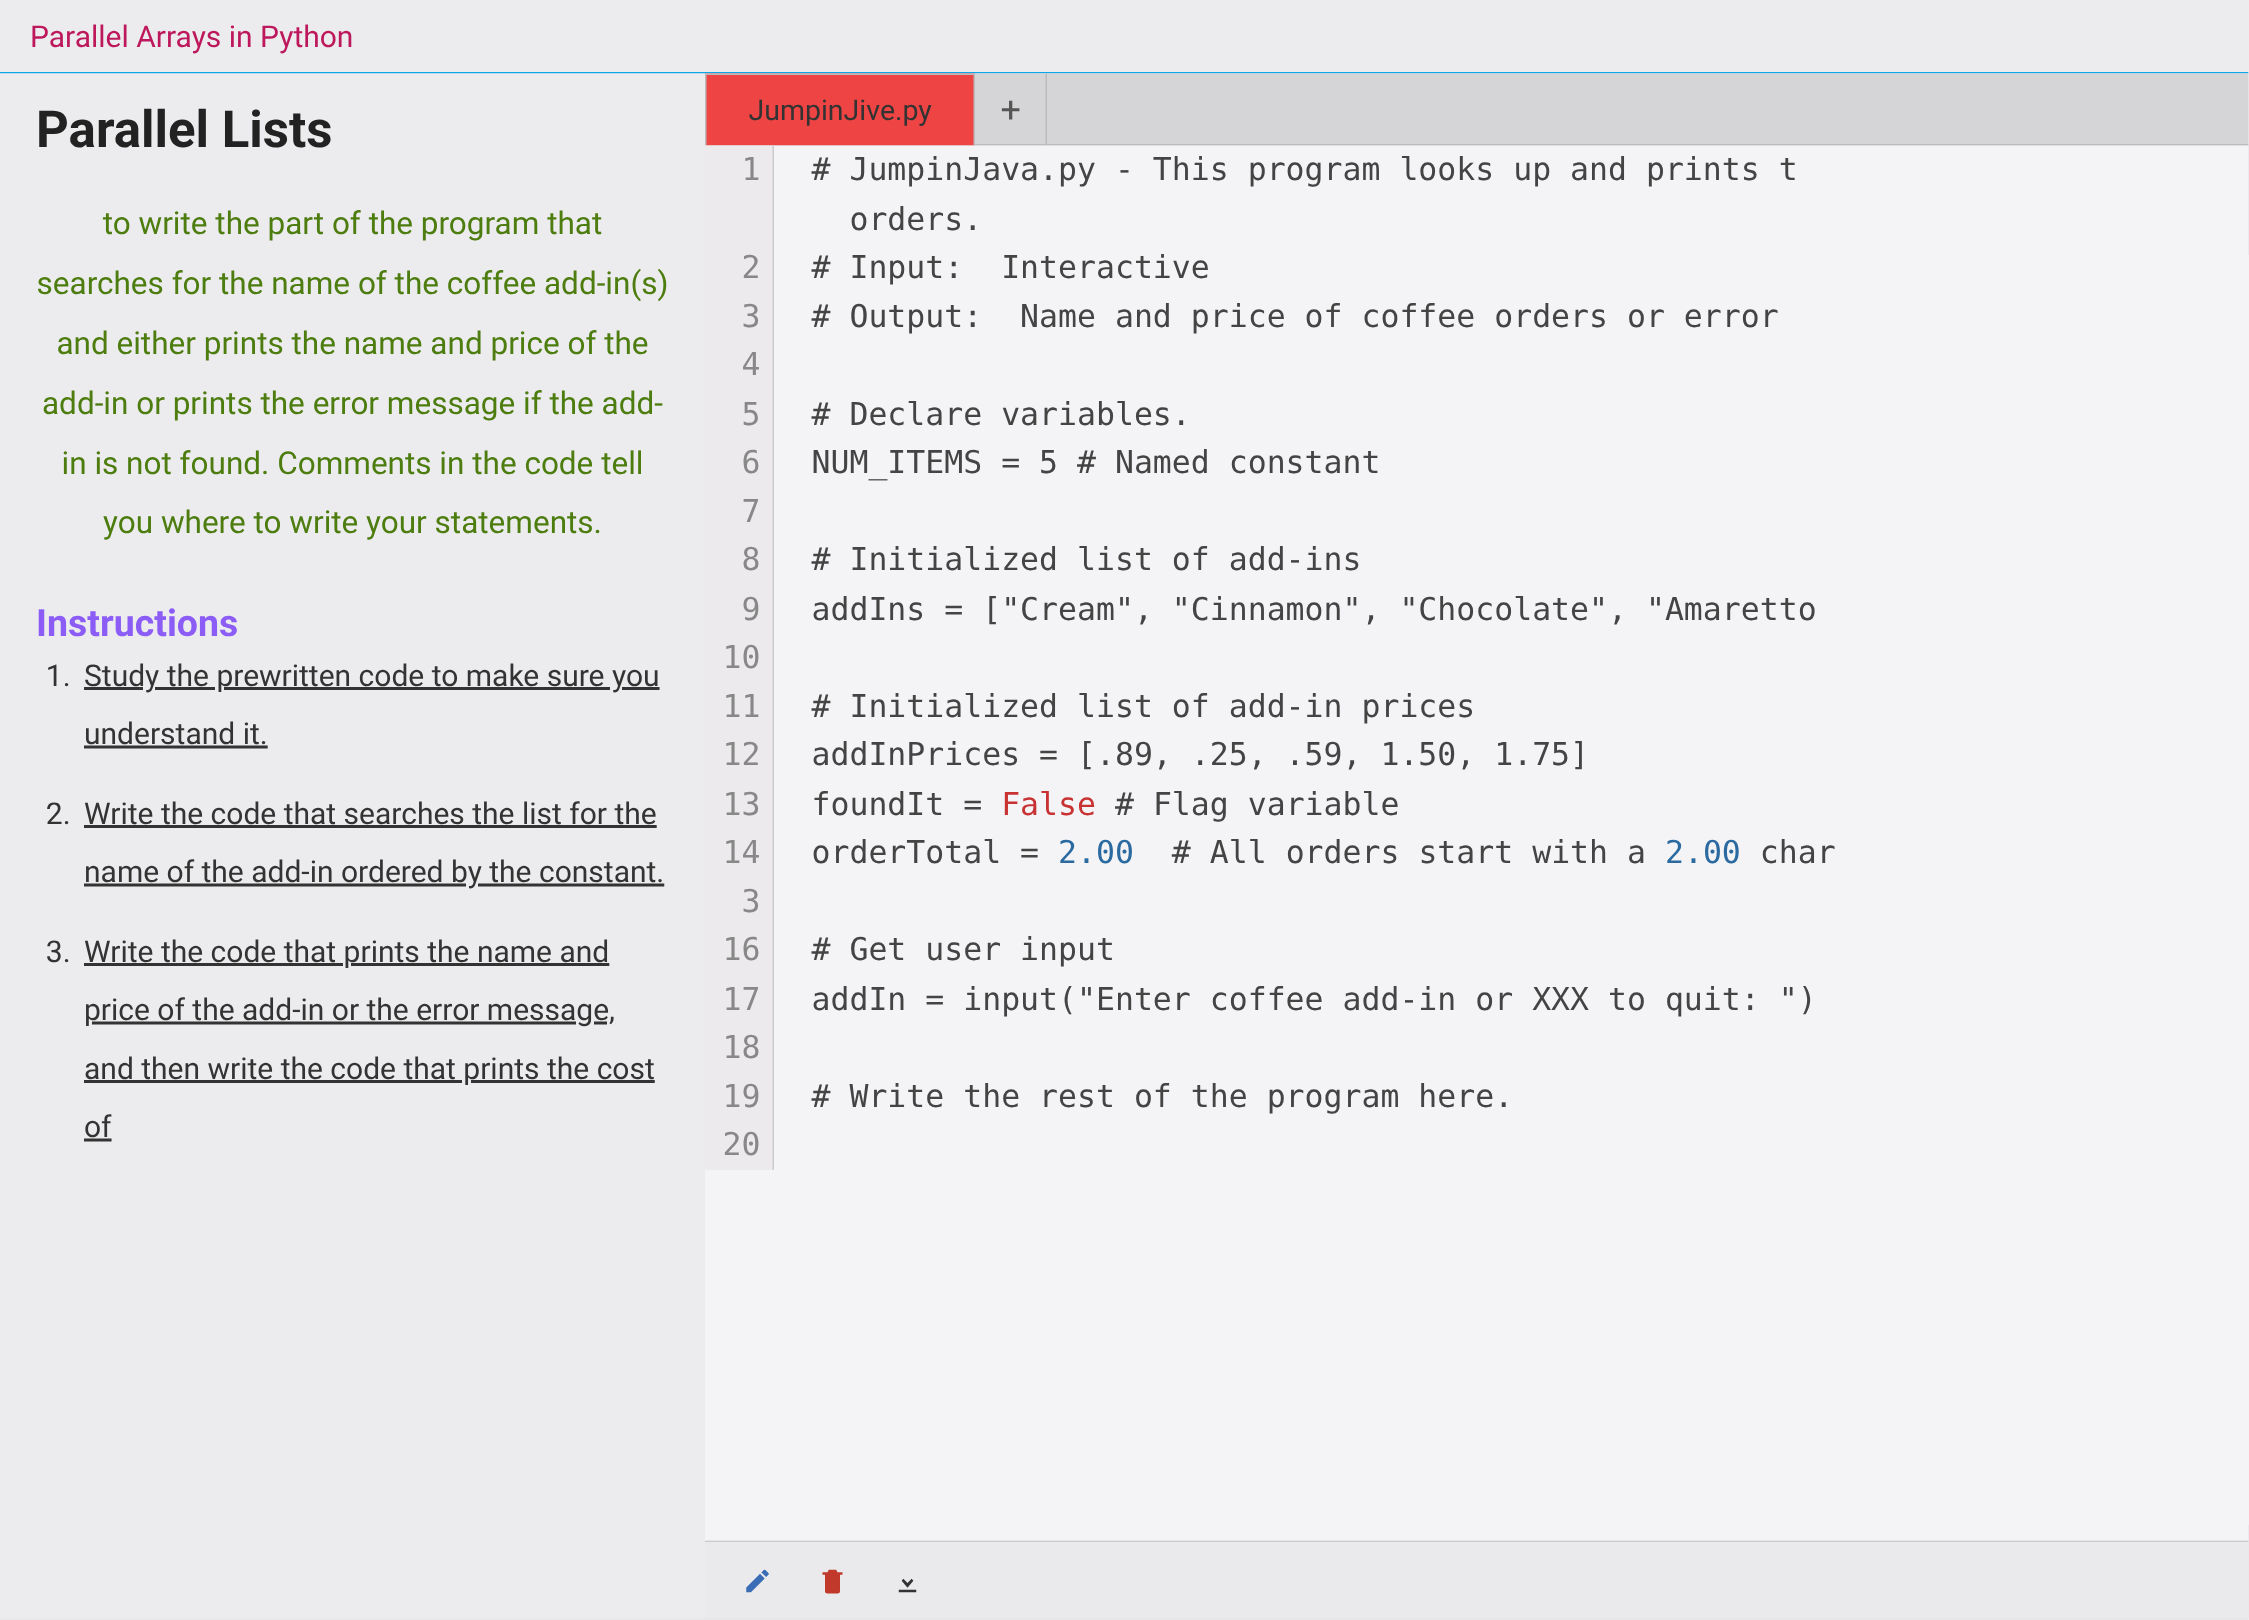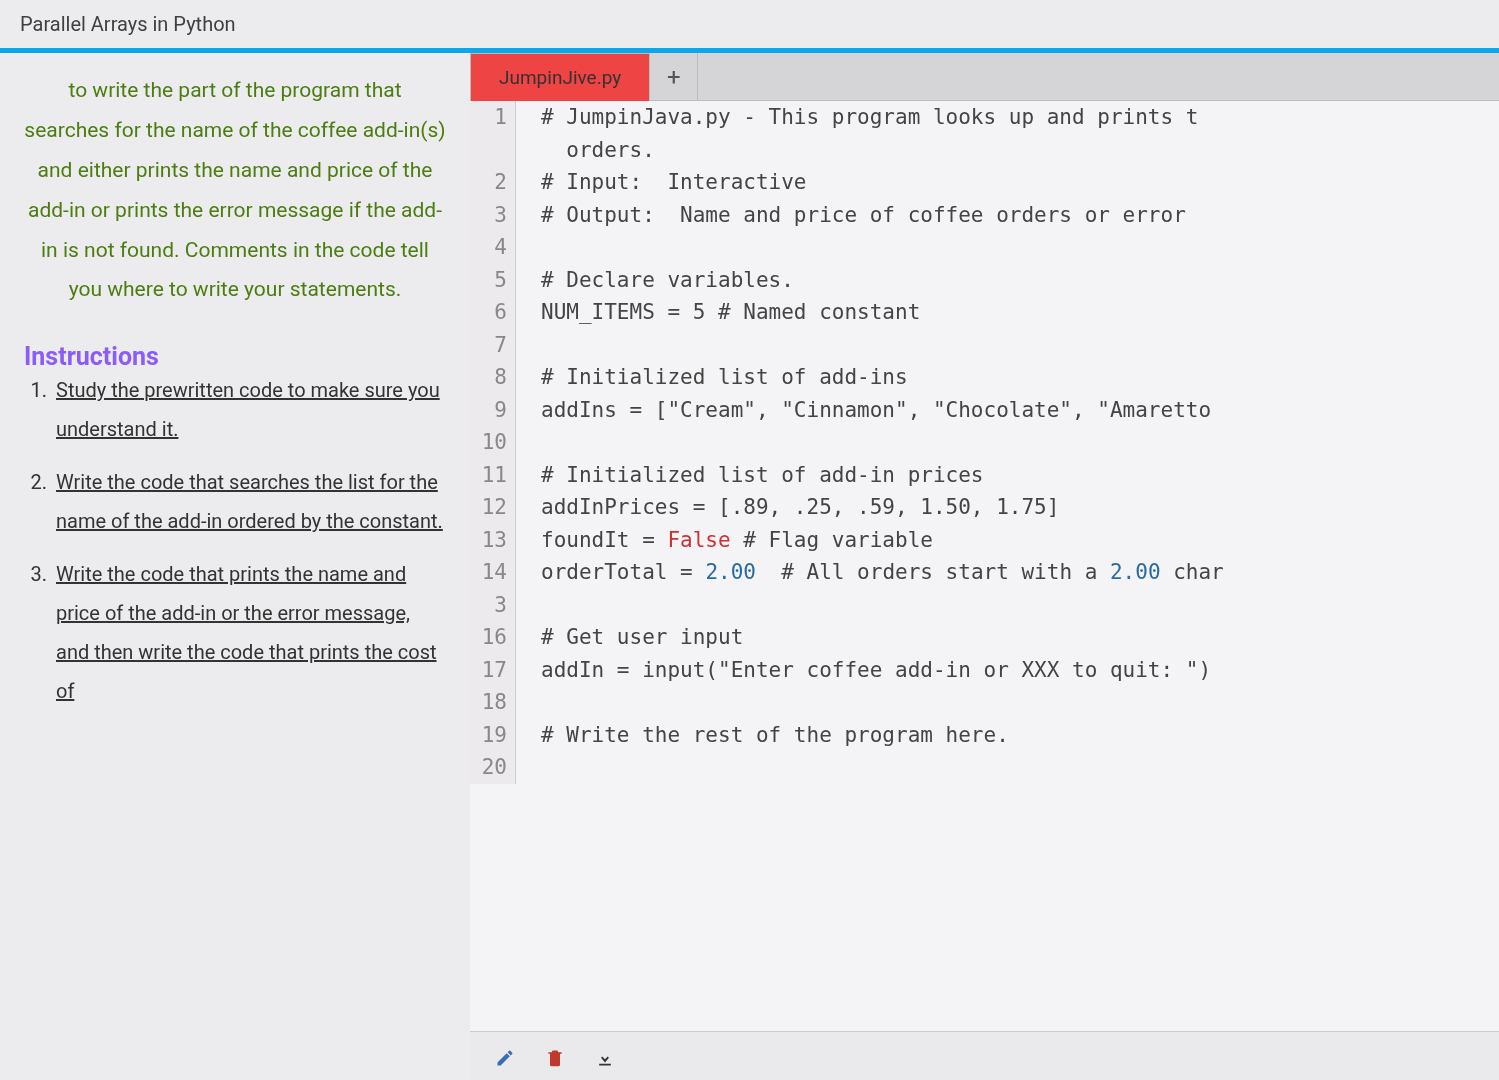--- a/index.html
+++ b/index.html
@@ -6,22 +6,22 @@
   body {
     font-family: -apple-system, BlinkMacSystemFont, "Segoe UI", Roboto, sans-serif;
     background: #e8e8ea;
     width: 1499px;
     height: 1080px;
     overflow: hidden;
   }
   .header-bar {
     padding: 12px 20px;
     font-size: 20px;
-    color: #404040;
-    border-bottom: 5px solid #0ea5e9;
+    color: #be185d;
+    border-bottom: 1px solid #0ea5e9;
     background: #ececee;
   }
   .main-container {
     display: flex;
     height: calc(100% - 50px);
   }
   .left-panel {
     width: 470px;
     padding: 18px 24px;
     background: #ececee;
@@ -146,20 +146,21 @@
 </head>
 <body>
 
 <div class="header-bar">
   <span>Parallel Arrays in Python</span>
 </div>
 
 <div class="main-container">
 
   <div class="left-panel">
+    <h1>Parallel Lists</h1>
     <p class="description">to write the part of the program that searches for the name of the coffee add-in(s) and either prints the name and price of the add-in or prints the error message if the add-in is not found. Comments in the code tell you where to write your statements.</p>
     <h2>Instructions</h2>
     <ol class="instructions-list">
       <li>Study the prewritten code to make sure you understand it.</li>
       <li>Write the code that searches the list for the name of the add-in ordered by the constant.</li>
       <li>Write the code that prints the name and price of the add-in or the error message, and then write the code that prints the cost of</li>
     </ol>
   </div>
 
   <div class="right-panel">

